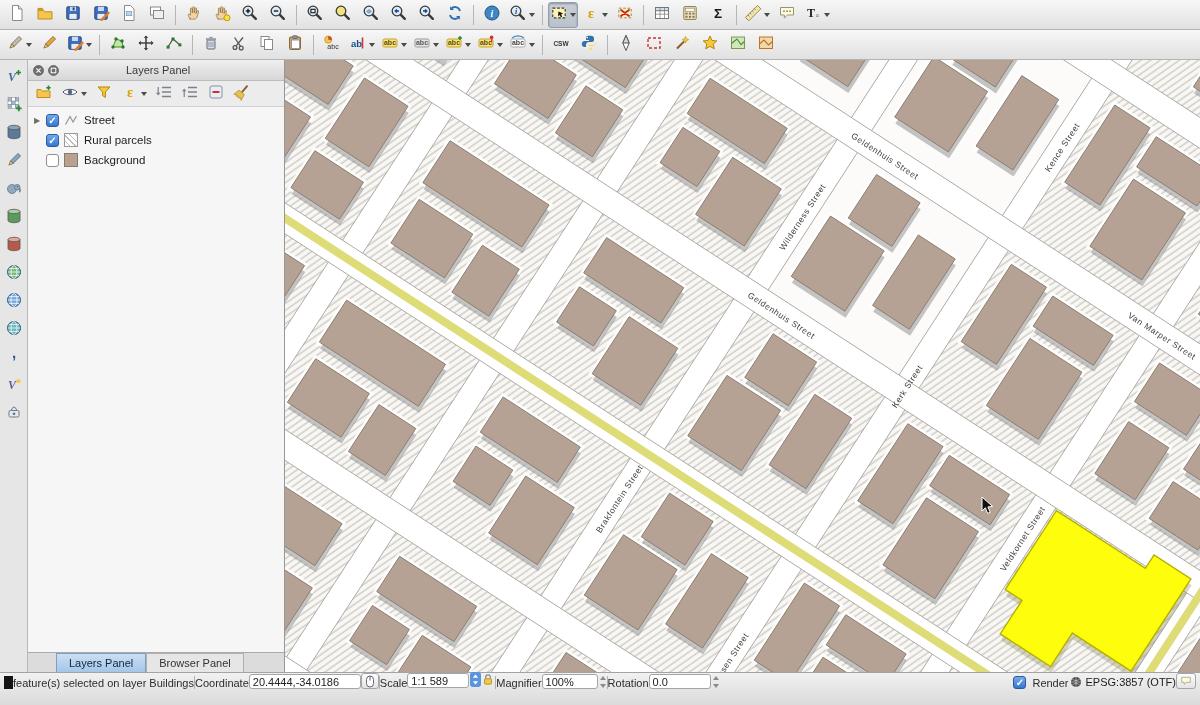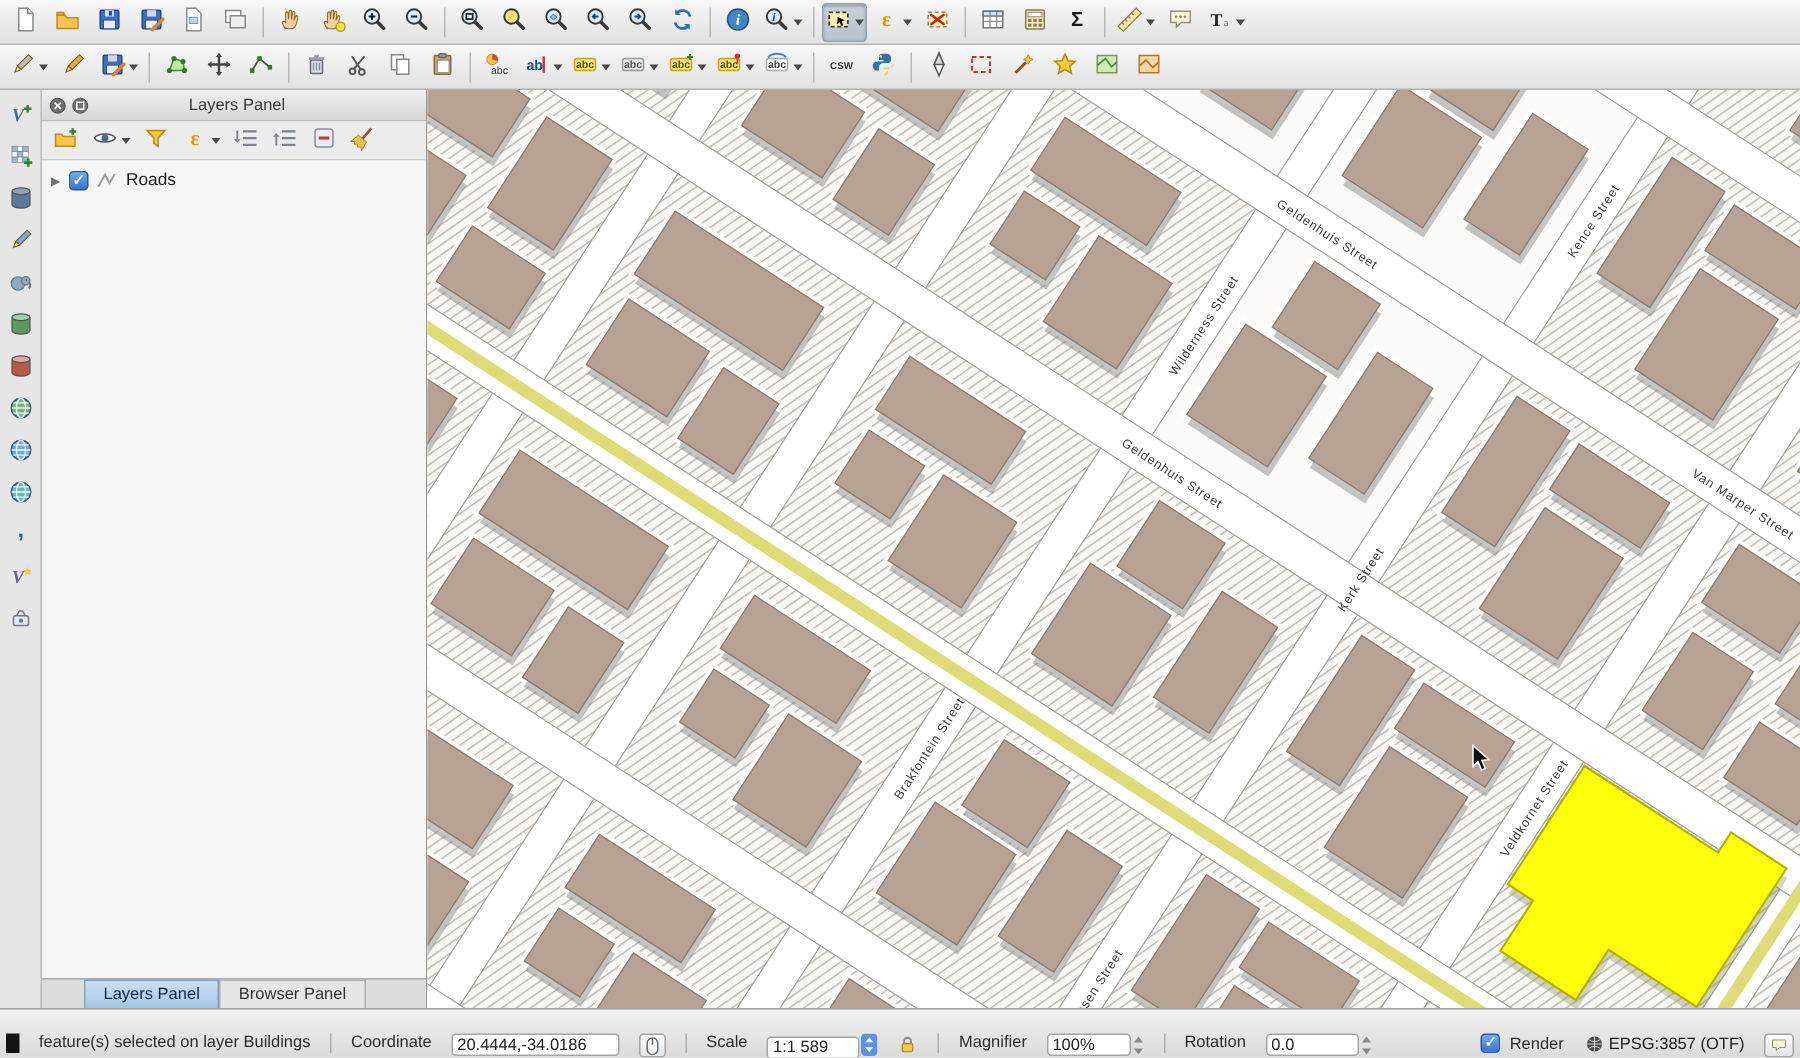--- a/index.html
+++ b/index.html
@@ -65,22 +65,22 @@
     border:1px solid #b0b0b0; border-bottom:none; background:#e6e6e6; }
   .tab.active { background:linear-gradient(#cadff4,#a5c6e8);
     border-color:#7d9fc2; color:#10253a; }
 
   .map { flex:1; position:relative; background:#fbfaf8; min-width:0; }
   .map svg { position:absolute; inset:0; width:100%; height:100%; }
   .stlbl { font-size:8.5px; fill:#41403c; letter-spacing:.6px;
     font-family:"Liberation Sans", sans-serif; }
 
   
-  .statusbar { height:18px; flex:0 0 18px; display:flex; align-items:flex-start;
-    gap:13px; padding:16px 4px; background:linear-gradient(#f1f1f1,#dadada);
+  .statusbar { height:18px; flex:0 0 18px; display:flex; align-items:flex-end;
+    gap:0; padding:16px 4px; background:linear-gradient(#f1f1f1,#dadada);
     border-top:1px solid #a3a3a3; font-size:11px; color:#2c2c2c; white-space:nowrap; }
   .sb-blackbox { width:9px; height:13px; background:#141414; flex:0 0 9px; }
   .sb-sep { width:1px; height:13px; background:#b0b0b0; }
   .sb-input { height:15px; font-size:11px; font-family:"Liberation Sans",sans-serif;
     border:1px solid #a5a5a5; border-radius:3px; background:#fff; padding:0 3px; color:#222; }
   .sb-combo, .sb-spin { display:inline-flex; align-items:center; gap:1px; }
   .sb-iconbtn { height:16px; border:1px solid #a5a5a5; border-radius:3px;
     background:linear-gradient(#fdfdfd,#e4e4e4); display:inline-flex;
     align-items:center; padding:0 2px; }
   .sb-check { display:inline-flex; align-items:center; gap:3px; }
@@ -641,21 +641,33 @@
               </svg></span>
           </button>
         </div>
       <div class="layer-tree" id="layerTree">
           <div class="layer-row">
             <span class="twisty">▶</span>
             <span class="qcb checked"></span>
             <span class="sym"><svg viewBox="0 0 14 14" width="14" height="14">
                 <path d="M1.5 11.5L6 3.5l3 5.5 3.5-6" fill="none" stroke="#9a9a9a" stroke-width="1.3"></path>
               </svg></span>
-            <span class="llabel">Roads</span>
+            <span class="llabel">Street</span>
+          </div>
+          <div class="layer-row">
+            <span class="twisty"></span>
+            <span class="qcb checked"></span>
+            <span class="sym sym-hl"></span>
+            <span class="llabel">Rural parcels</span>
+          </div>
+          <div class="layer-row">
+            <span class="twisty"></span>
+            <span class="qcb"></span>
+            <span class="sym sym-solid"></span>
+            <span class="llabel">Background</span>
           </div>
         </div>
       <div class="tabs" id="panelTabs">
           <span class="tab active">Layers Panel</span>
           <span class="tab">Browser Panel</span>
         </div>
     </div>
 
     <div class="map">
       <svg id="mapSvg" viewBox="0 0 915 628" preserveAspectRatio="xMidYMid slice">

